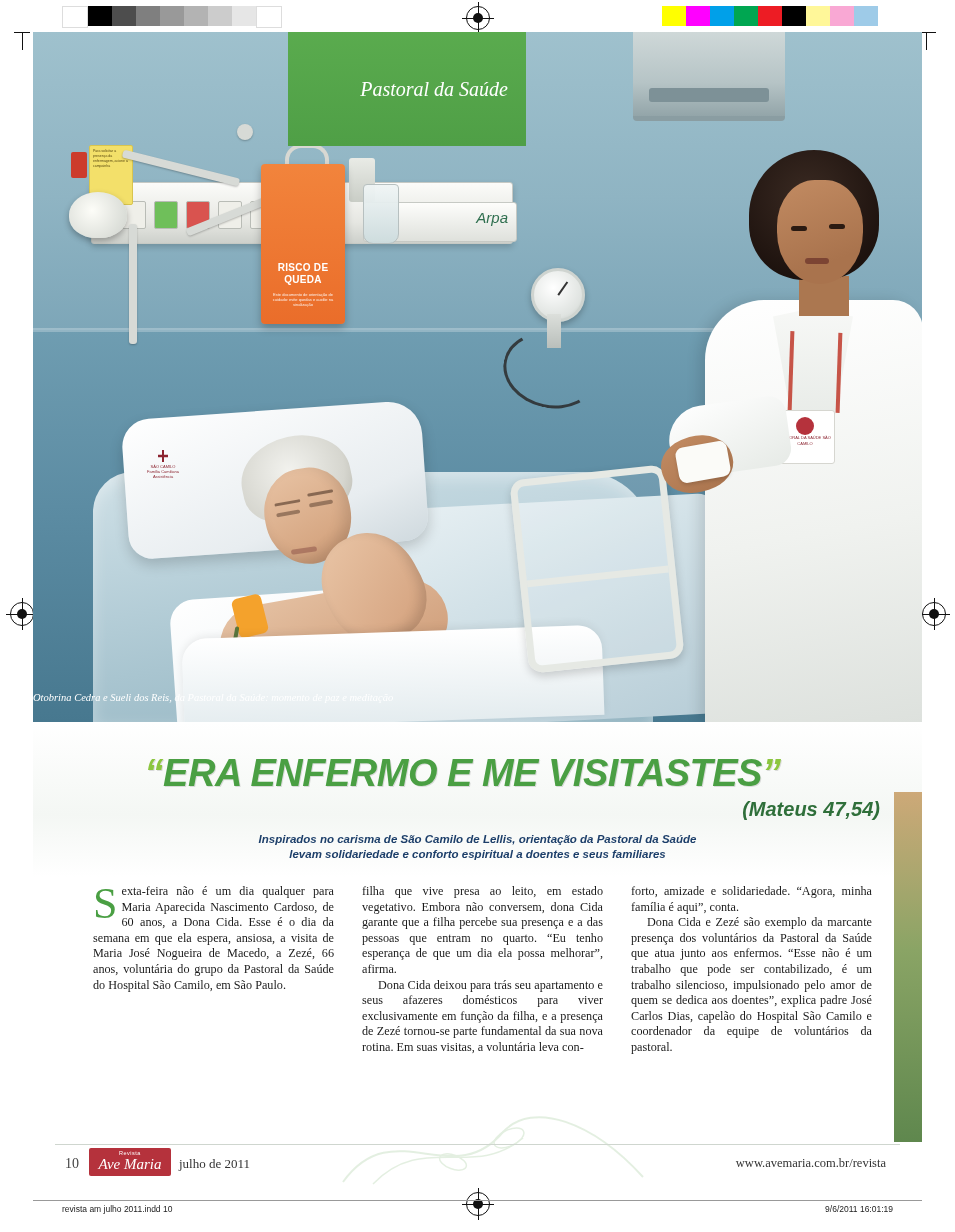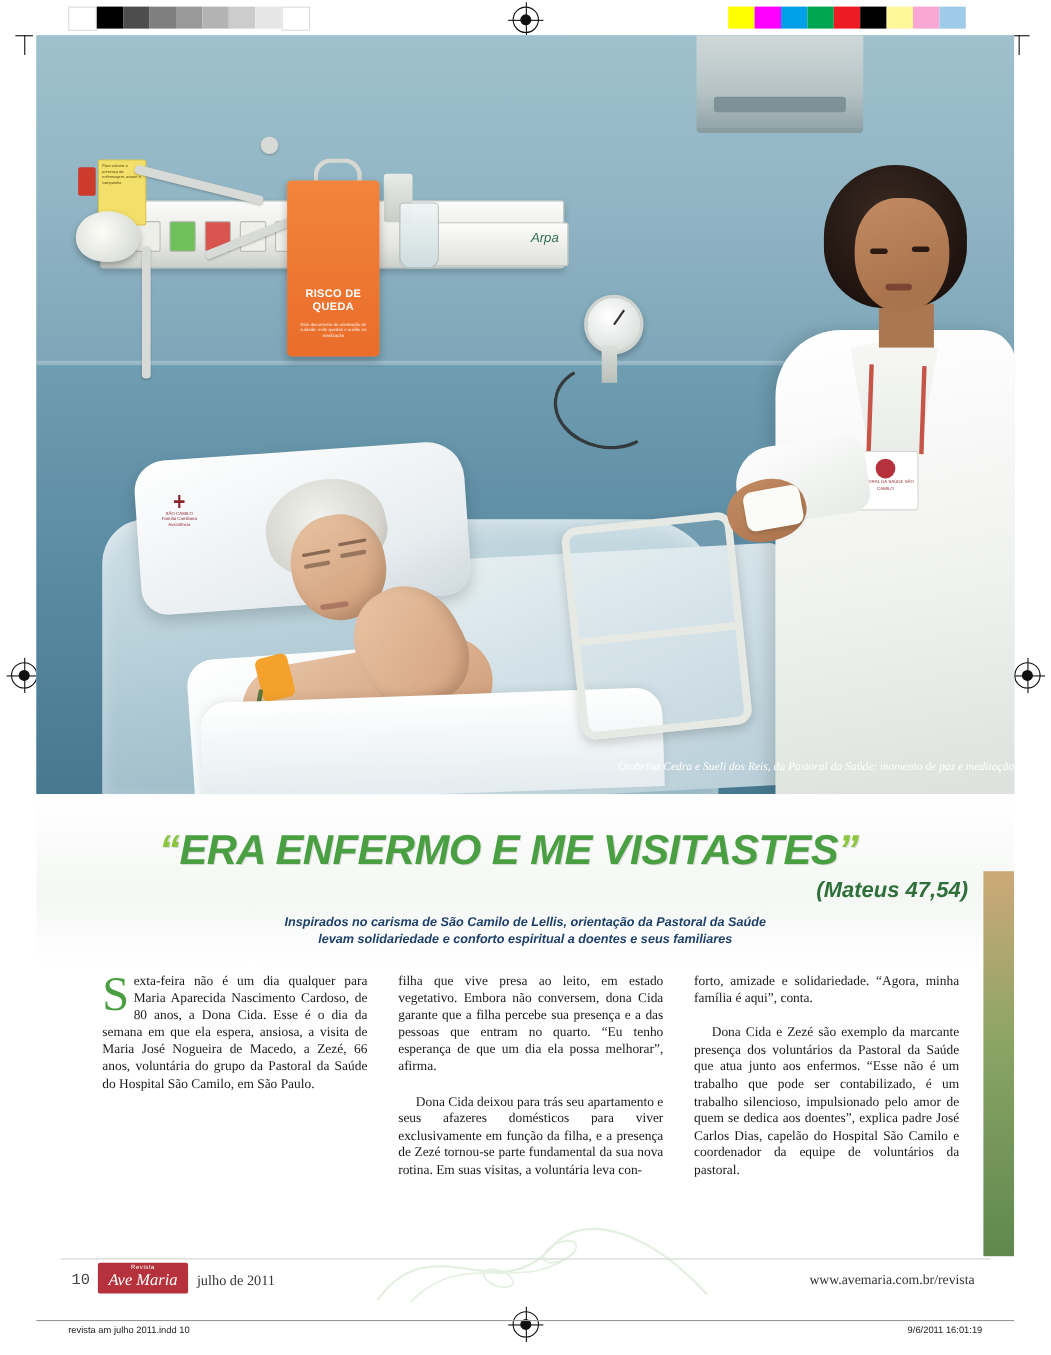--- a/index.html
+++ b/index.html
@@ -112,21 +112,21 @@
     box-shadow: 0 3px 6px rgba(0,0,0,0.18);
   }
   .panel2 {
     position: absolute; left: 330px; top: 170px; width: 152px; height: 38px;
     background: linear-gradient(180deg,#fdfdfb,#dfe1dc);
     border: 1px solid #c6c9c4; border-radius: 3px;
   }
   .panel-label {
     position: absolute; right: 8px; top: 6px;
     font-family: "Liberation Sans", sans-serif;
-    font-size: 12px; color: #2f6f4f; font-style: italic;
+    font-size: 15px; color: #2f6f4f; font-style: italic;
   }
   .outlet {
     position: absolute; width: 22px; height: 26px; top: 18px;
     background: #efefe9; border: 1px solid #b9bcb6; border-radius: 2px;
   }
   .outlet.green { background: #6fbf5a; }
   .outlet.red { background: #d9534f; }
 
   
   .sign-orange {
@@ -393,21 +393,21 @@
     text-align: right;
     font-family: "Liberation Serif", serif;
     font-style: italic;
     font-size: 20px;
     color: #ffffff;
   }
 
   
   .photo-caption {
     position: absolute; left: 0; right: 0; top: 660px;
-    text-align: right;
+    text-align: left;
     font-family: "Liberation Serif", serif;
     font-style: italic;
     font-size: 10.5px;
     color: #ffffff;
   }
 
   
   .headline-zone {
     position: absolute; left: 0; top: 690px; width: 889px; height: 155px;
     background: linear-gradient(180deg,#ffffff 0%, #f4f7f4 60%, #ffffff 100%);
@@ -447,21 +447,21 @@
   .col {
     width: 241px;
     font-family: "Liberation Serif", serif;
     font-size: 12.2px;
     line-height: 15.6px;
     text-align: justify;
     color: #1a1a1a;
   }
   .col p { margin: 0 0 0 0; text-indent: 16px; }
   .col p.first { text-indent: 0; }
-  .col p + p { margin-top: 16px; }
+  .col p + p { margin-top: 0; }
   .dropcap {
     float: left;
     font-family: "Liberation Serif", serif;
     font-size: 44px;
     line-height: 36px;
     color: #4a9f43;
     padding: 2px 4px 0 0;
     font-weight: normal;
   }
 
@@ -477,21 +477,21 @@
     background: linear-gradient(180deg,#c9a06a,#7d9a54 45%,#4d7a3a);
     opacity: .9;
   }
 
   
   .footer {
     position: absolute; left: 0; right: 0; top: 1112px; height: 44px;
   }
   .folio {
     position: absolute; left: 32px; top: 12px;
-    font-family: Liberation Mono, monospace; font-size: 14px; color: #444;
+    font-family: Liberation Serif, serif; font-size: 14px; color: #444;
   }
   .logo-box {
     position: absolute; left: 56px; top: 4px; width: 82px; height: 28px;
     background: #b5323c; border-radius: 2px;
     color: #fff; text-align: center;
   }
   .logo-box .small {
     font-family: "Liberation Sans", sans-serif; font-size: 5.5px; display: block; margin-top: 2px; letter-spacing: .5px;
   }
   .logo-box .big {
@@ -645,38 +645,41 @@
     </div>
     <div class="vol-mouth"></div>
     <div class="vol-badge">
       <span class="circle"></span>
       <span>PASTORAL DA SAÚDE SÃO CAMILO</span>
     </div>
     <div class="vol-arm"></div>
     <div class="vol-hand"></div>
     <div class="tissue"></div>
 
+    <div class="green-banner">
+      <span>Pastoral da Saúde</span>
+    </div>
 
     <div class="photo-caption">Otobrina Cedra e Sueli dos Reis, da Pastoral da Saúde: momento de paz e meditação</div>
   </div>
 
   <div class="headline-zone">
     <div class="headline">
       <span class="q">“</span><span>ERA ENFERMO E ME VISITASTES</span><span class="q">”</span>
     </div>
     <div class="headline-ref">(Mateus 47,54)</div>
     <div class="subhead">
       <span>Inspirados no carisma de São Camilo de Lellis, orientação da Pastoral da Saúde</span><br>
       <span>levam solidariedade e conforto espiritual a doentes e seus familiares</span>
     </div>
   </div>
 
   <div class="columns">
     <div class="col">
-      <p class="first"><span class="dropcap">S</span><span>exta-feira não é um dia qualquer para Maria Aparecida Nascimento Cardoso, de 80 anos, a Dona Cida. Esse é o dia da semana em que ela espera, ansiosa, a visita de Maria José Nogueira de Macedo, a Zezé, 66 anos, voluntária do grupo da Pastoral da Saúde do Hospital São Camilo, em São Paulo.</span></p>
+      <p class="first"><span class="dropcap">S</span><span>exta-feira não é um dia qualquer para Maria Aparecida Nascimento Cardoso, de 60 anos, a Dona Cida. Esse é o dia da semana em que ela espera, ansiosa, a visita de Maria José Nogueira de Macedo, a Zezé, 66 anos, voluntária do grupo da Pastoral da Saúde do Hospital São Camilo, em São Paulo.</span></p>
     </div>
     <div class="col">
       <p class="first">filha que vive presa ao leito, em estado vegetativo. Embora não conversem, dona Cida garante que a filha percebe sua presença e a das pessoas que entram no quarto. “Eu tenho esperança de que um dia ela possa melhorar”, afirma.</p>
       <p>Dona Cida deixou para trás seu apartamento e seus afazeres domésticos para viver exclusivamente em função da filha, e a presença de Zezé tornou-se parte fundamental da sua nova rotina. Em suas visitas, a voluntária leva con-</p>
     </div>
     <div class="col">
       <p class="first">forto, amizade e solidariedade. “Agora, minha família é aqui”, conta.</p>
       <p>Dona Cida e Zezé são exemplo da marcante presença dos voluntários da Pastoral da Saúde que atua junto aos enfermos. “Esse não é um trabalho que pode ser contabilizado, é um trabalho silencioso, impulsionado pelo amor de quem se dedica aos doentes”, explica padre José Carlos Dias, capelão do Hospital São Camilo e coordenador da equipe de voluntários da pastoral.</p>
     </div>
   </div>

